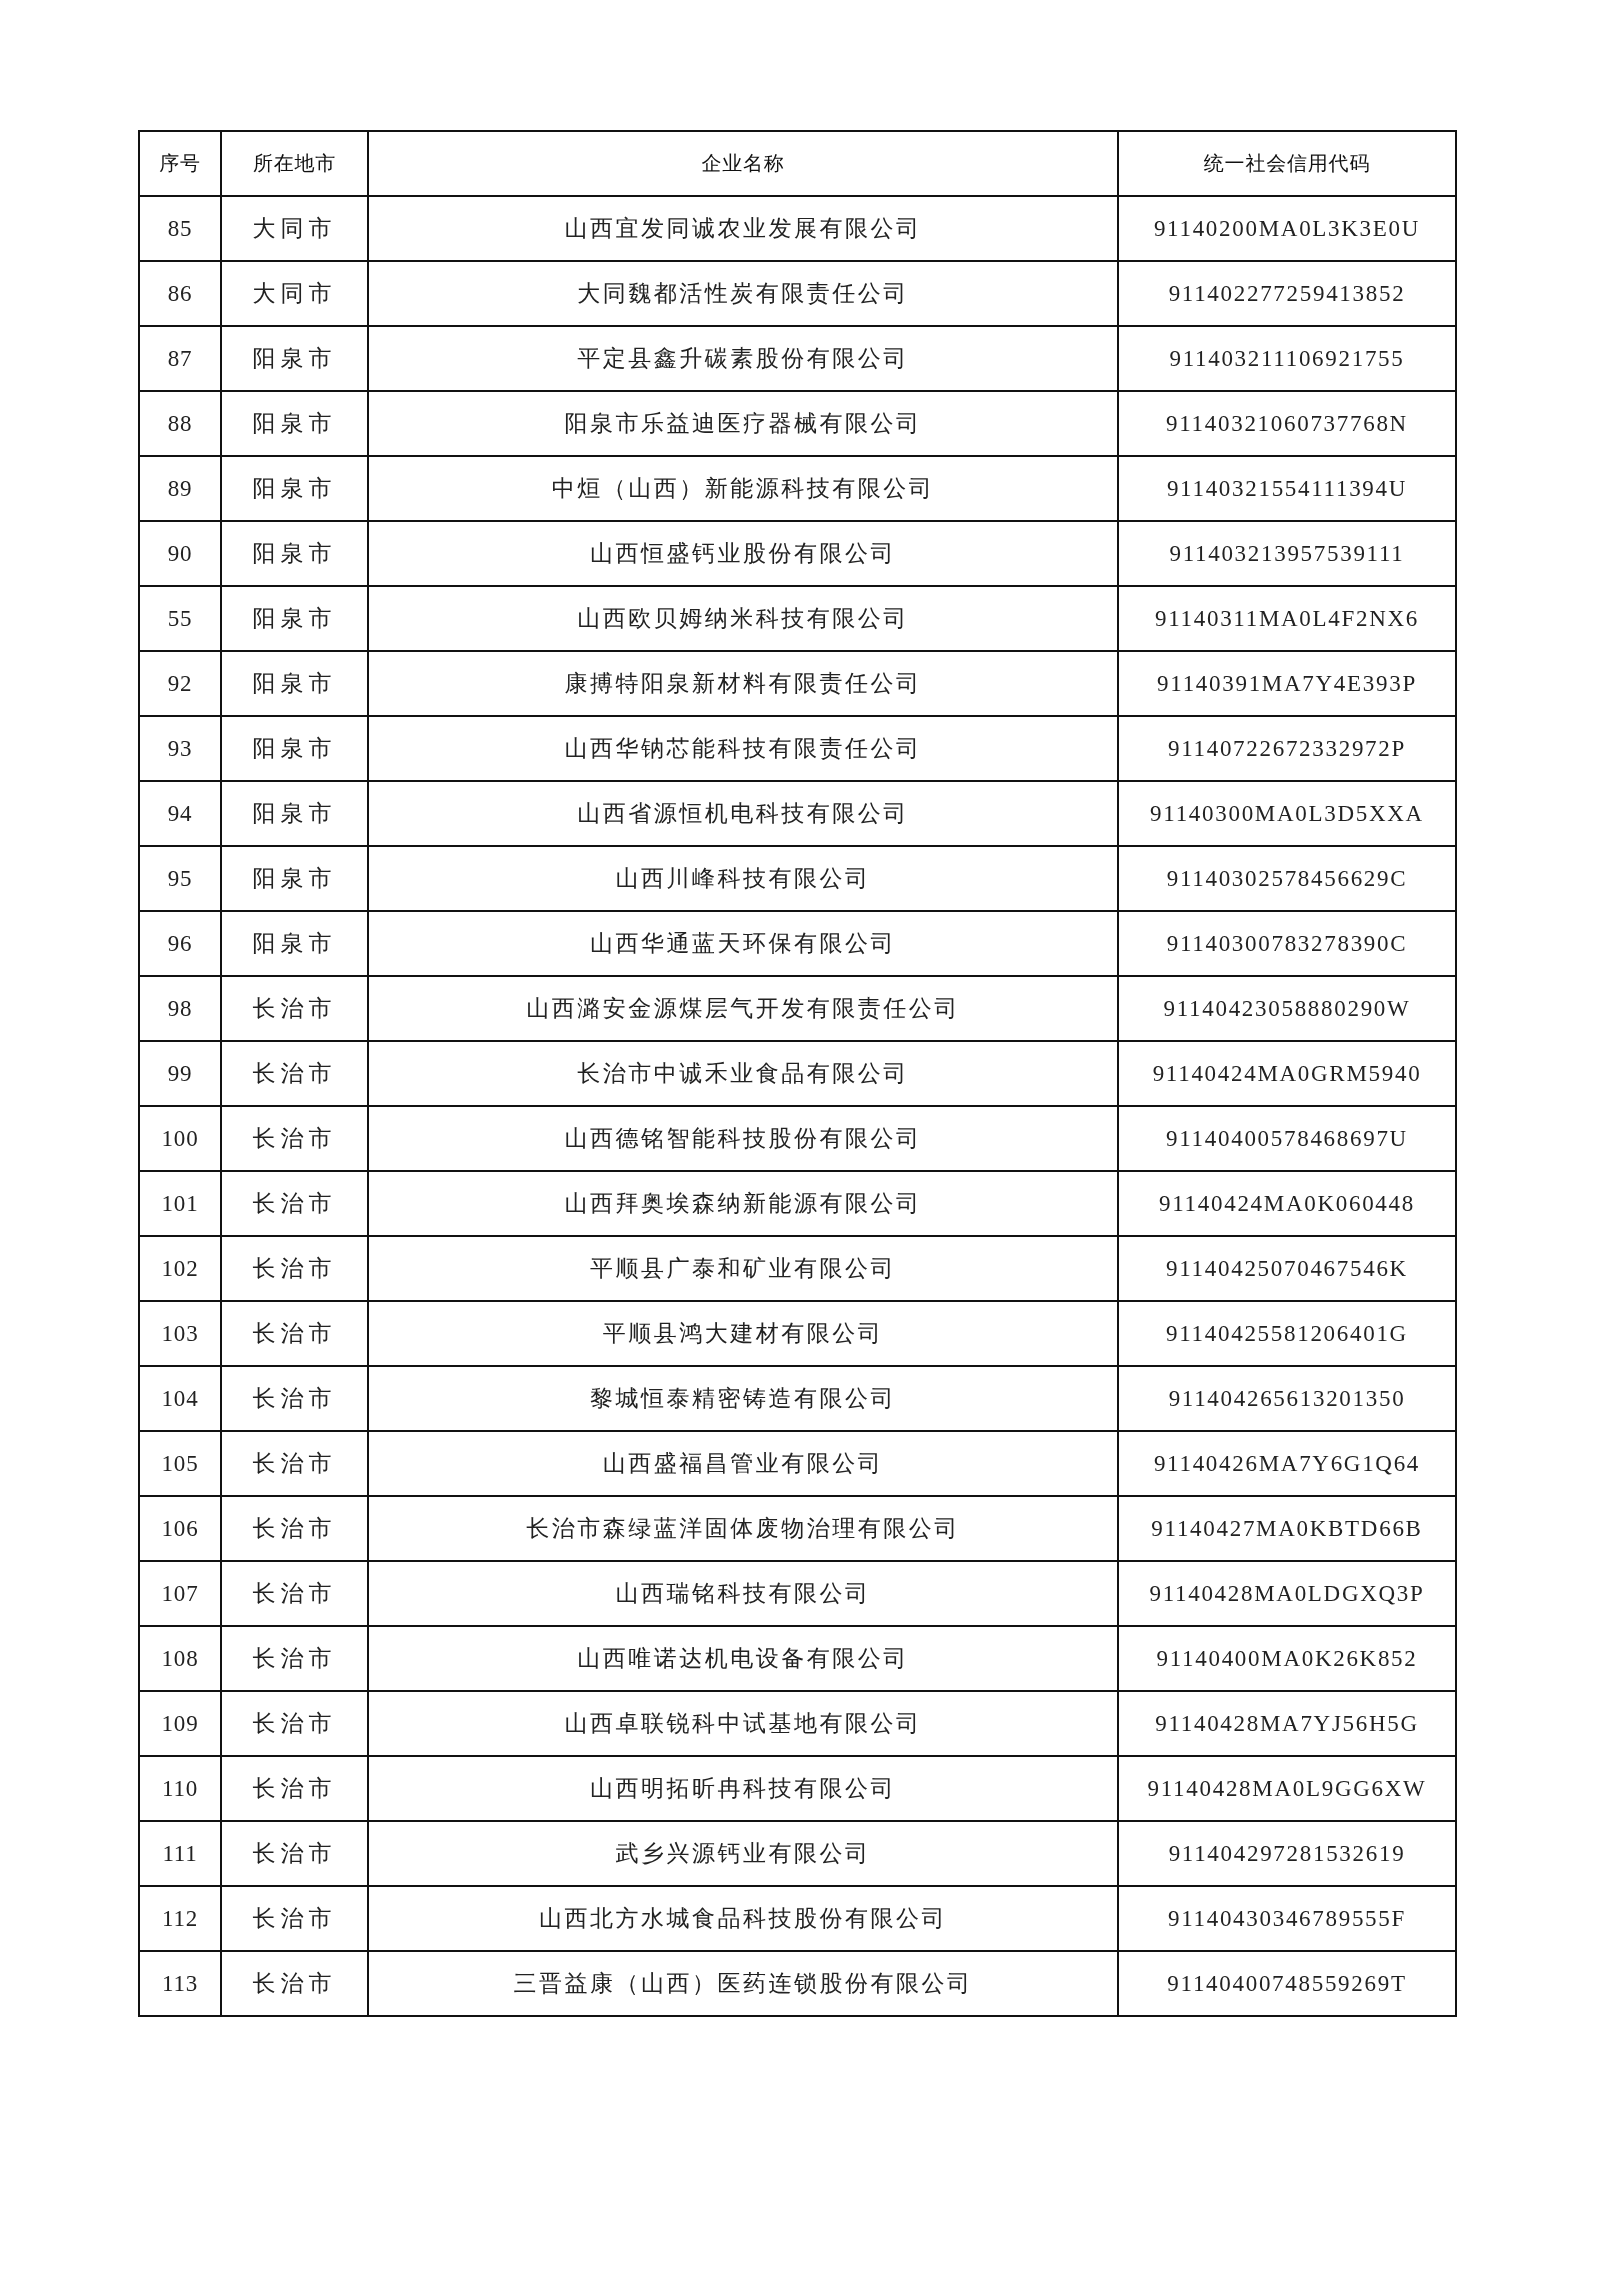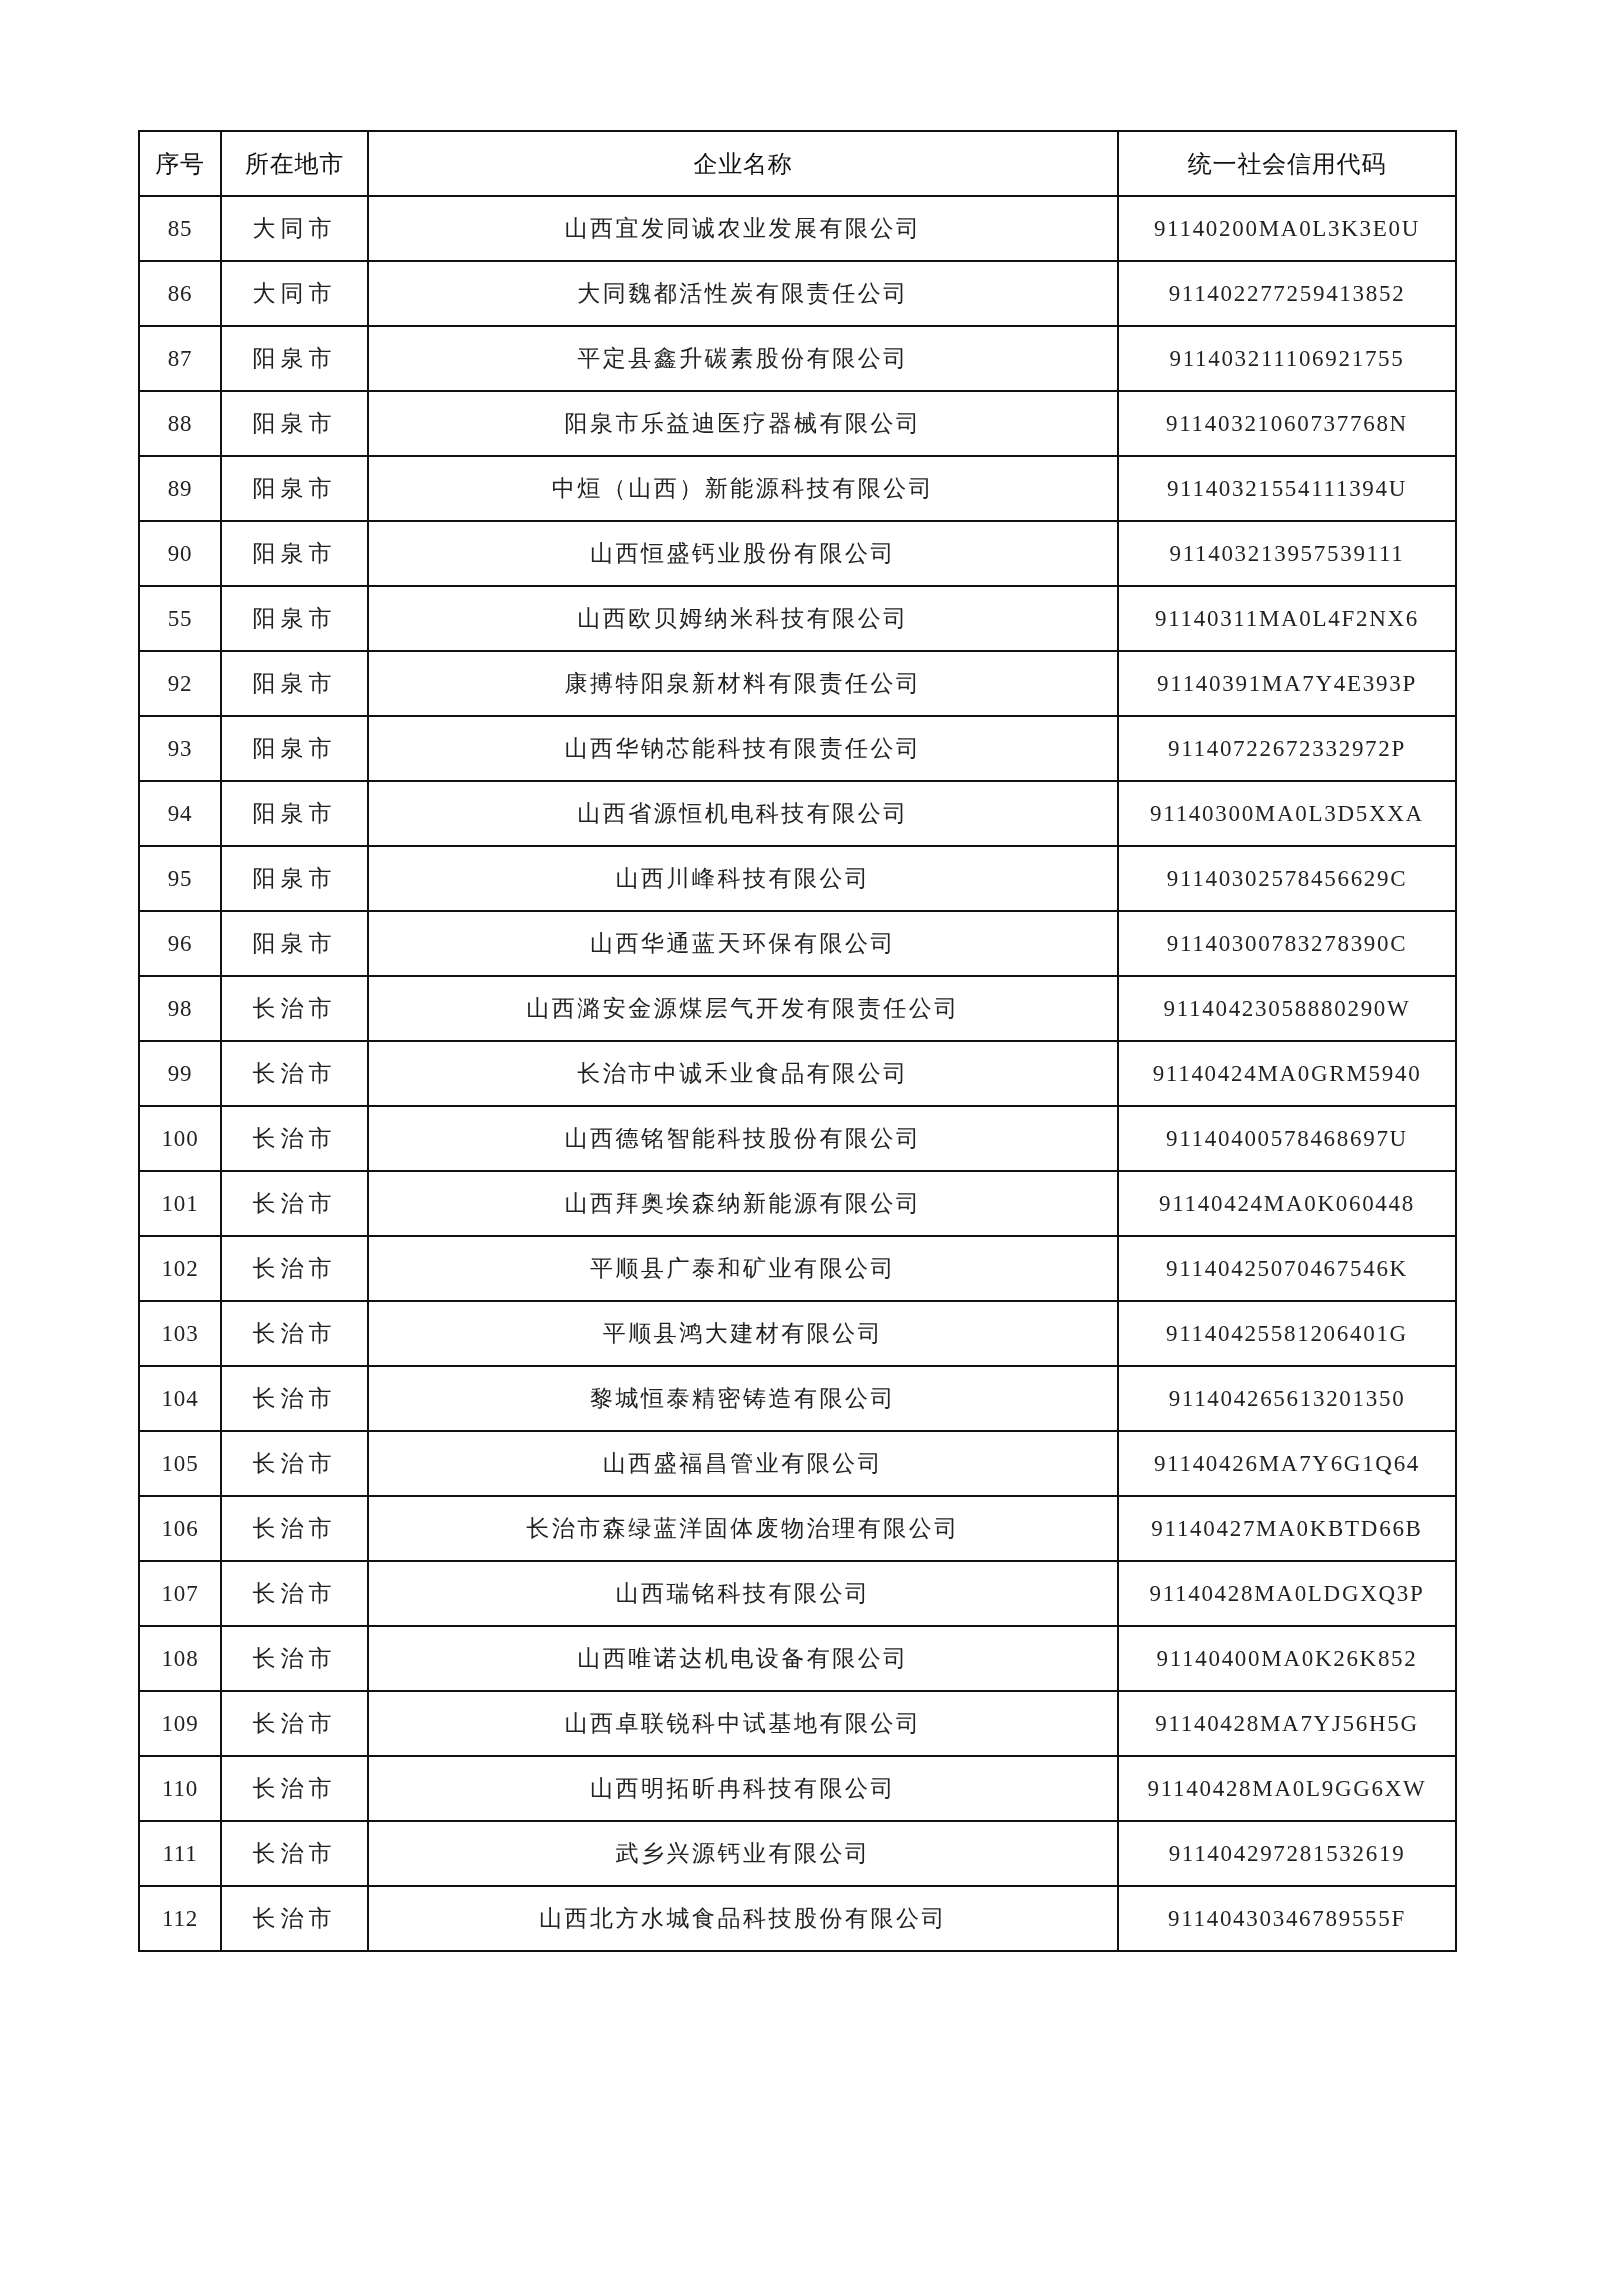--- a/index.html
+++ b/index.html
@@ -41,21 +41,21 @@
     table.enterprise-table td {
       border: 2.5px solid #111;
       text-align: center;
       vertical-align: middle;
       padding: 0;
       overflow: hidden;
       white-space: nowrap;
     }
     table.enterprise-table thead th {
       height: 63px;
-      font-size: 24px;
+      font-size: 20px;
       font-weight: normal;
       color: #111;
       letter-spacing: 0.8px;
       font-family: "DejaVu Sans", "Liberation Sans", sans-serif;
     }
     table.enterprise-table tbody td {
       height: 63px;
       font-size: 23px;
       color: #222;
     }
@@ -258,16 +258,22 @@
           <td class="city">长治市</td>
           <td class="name">武乡兴源钙业有限公司</td>
           <td class="code">911404297281532619</td>
         </tr>
         <tr>
           <td class="idx">112</td>
           <td class="city">长治市</td>
           <td class="name">山西北方水城食品科技股份有限公司</td>
           <td class="code">91140430346789555F</td>
         </tr>
+        <tr>
+          <td class="idx">113</td>
+          <td class="city">长治市</td>
+          <td class="name">三晋益康（山西）医药连锁股份有限公司</td>
+          <td class="code">91140400748559269T</td>
+        </tr>
       </tbody>
   </table>
 </div>
 
 
 </body></html>

